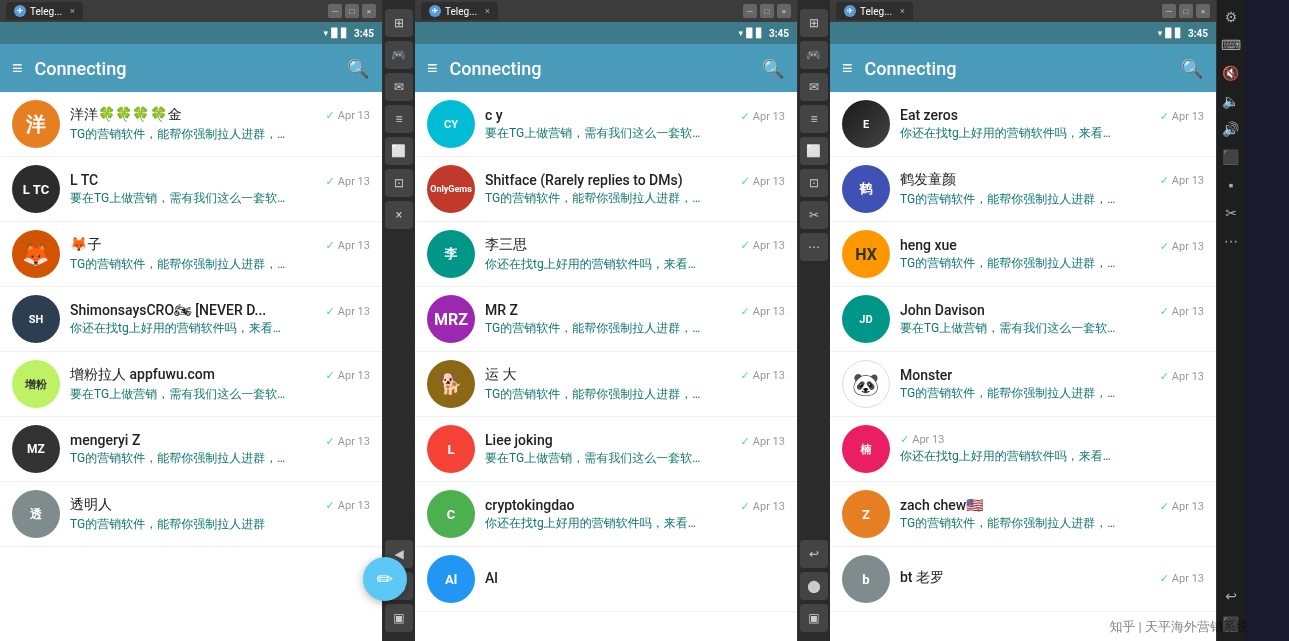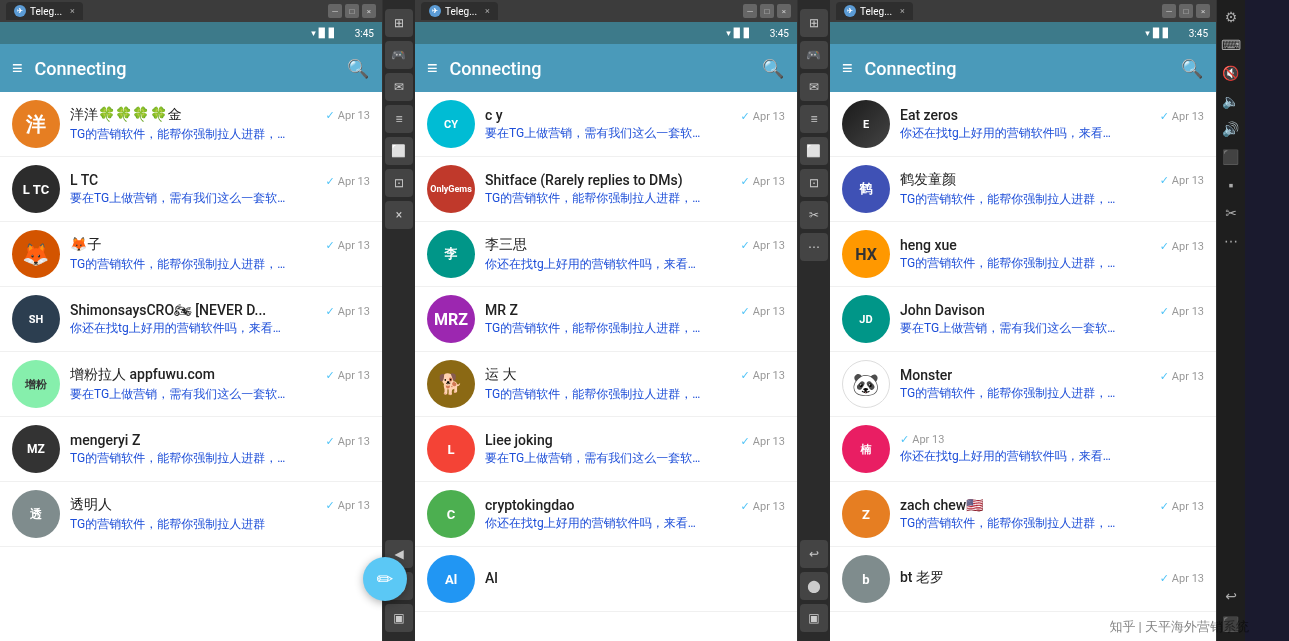--- a/index.html
+++ b/index.html
@@ -97,23 +97,23 @@
     }
     .status-icons {
       display: flex;
       align-items: center;
       gap: 3px;
       font-size: 9px;
       color: #fff;
     }
     .status-time {
       font-size: 10px;
-      font-weight: normal;
-      color: #fff;
-      margin-left: 16px;
+      font-weight: bold;
+      color: #fff;
+      margin-left: 3px;
     }
 
     
     .tg-header {
       height: 48px;
       background: #4a9aba;
       display: flex;
       align-items: center;
       padding: 0 12px;
       flex-shrink: 0;
@@ -196,21 +196,21 @@
     .chat-date {
       font-size: 11px;
       color: #999;
     }
     .check-icon {
       color: #4fc3f7;
       font-size: 11px;
     }
     .chat-preview {
       font-size: 12px;
-      color: #1d4ed8;
+      color: #0f766e;
       white-space: nowrap;
       overflow: hidden;
       text-overflow: ellipsis;
     }
 
     
     .side-toolbar {
       width: 32px;
       background: #2b2b2b;
       display: flex;
@@ -287,21 +287,21 @@
       color: rgba(0,0,0,0.5);
       pointer-events: none;
       z-index: 10;
     }
 
     
     .av-orange { background: #e67e22; }
     .av-dark { background: #2c2c2c; }
     .av-fox { background: #d35400; }
     .av-dark2 { background: #1a1a1a; }
-    .av-yellow { background: #86efac; }
+    .av-yellow { background: #bef264; }
     .av-dark3 { background: #333; }
     .av-gray { background: #7f8c8d; }
     .av-cyan { background: #00bcd4; }
     .av-blue { background: #2196f3; }
     .av-teal { background: #009688; }
     .av-green { background: #4caf50; }
     .av-purple { background: #9c27b0; }
     .av-red { background: #f44336; }
     .av-pink { background: #e91e63; }
     .av-amber { background: #ff9800; }

